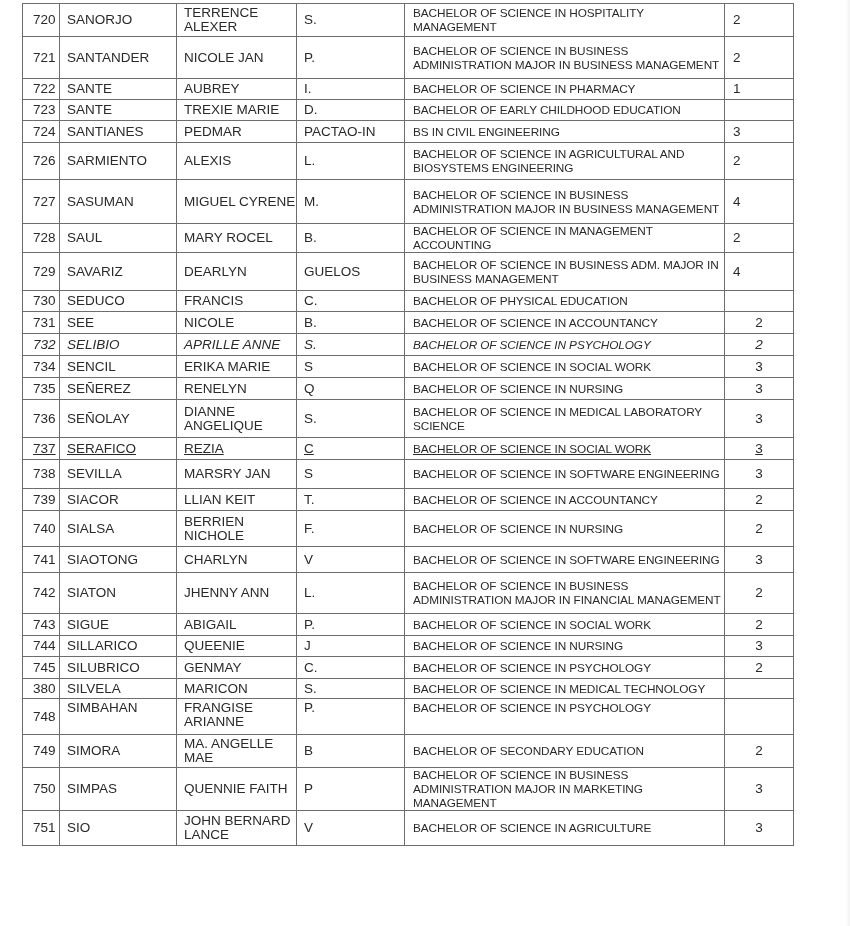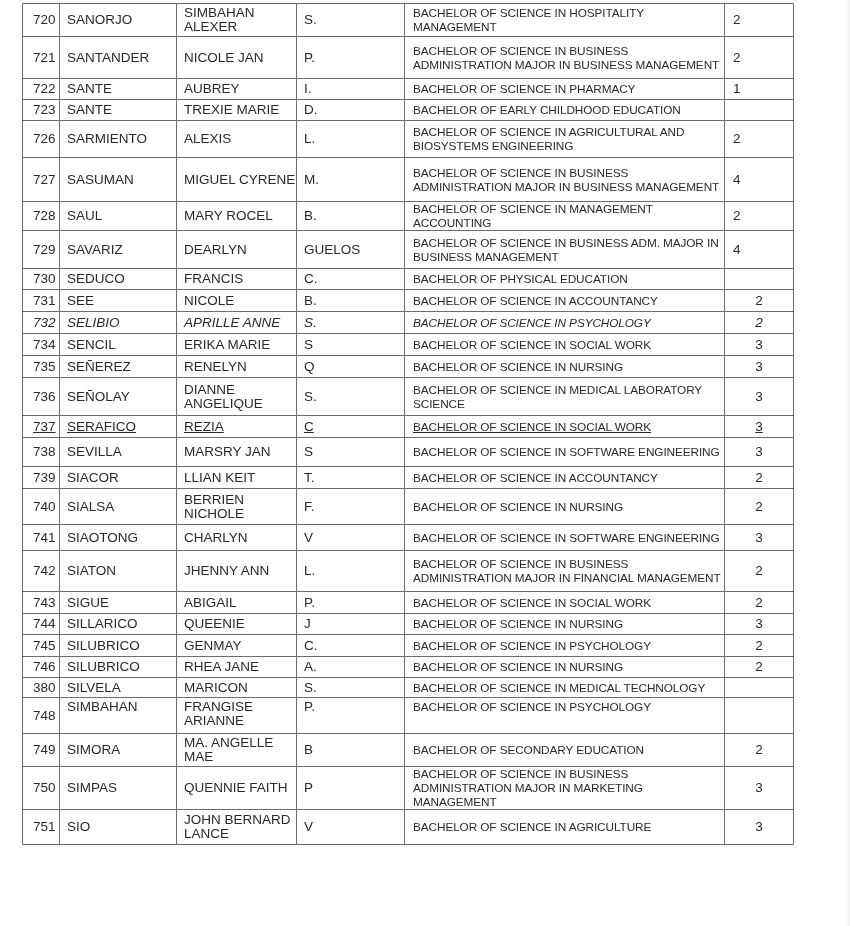--- a/index.html
+++ b/index.html
@@ -23,21 +23,21 @@
       <col style="width:117px">
       <col style="width:120px">
       <col style="width:108px">
       <col style="width:320px">
       <col style="width:69px">
   </colgroup>
   <tbody id="sheet-body">
       <tr style="height: 33px;">
         <td class="num">720</td>
         <td class="lname">SANORJO</td>
-        <td class="fname">SIMBAHAN ALEXER</td>
+        <td class="fname">TERRENCE ALEXER</td>
         <td class="mname">S.</td>
         <td class="course">BACHELOR OF SCIENCE IN HOSPITALITY MANAGEMENT</td>
         <td class="year">2</td>
       </tr>
       <tr style="height: 42px;">
         <td class="num">721</td>
         <td class="lname">SANTANDER</td>
         <td class="fname">NICOLE JAN</td>
         <td class="mname">P.</td>
         <td class="course">BACHELOR OF SCIENCE IN BUSINESS ADMINISTRATION MAJOR IN BUSINESS MANAGEMENT</td>
@@ -51,20 +51,28 @@
         <td class="course">BACHELOR OF SCIENCE IN PHARMACY</td>
         <td class="year">1</td>
       </tr>
       <tr style="height: 21px;">
         <td class="num">723</td>
         <td class="lname">SANTE</td>
         <td class="fname">TREXIE MARIE</td>
         <td class="mname">D.</td>
         <td class="course">BACHELOR OF EARLY CHILDHOOD EDUCATION</td>
         <td class="year"></td>
+      </tr>
+      <tr style="height: 22px;">
+        <td class="num">724</td>
+        <td class="lname">SANTIANES</td>
+        <td class="fname">PEDMAR</td>
+        <td class="mname">PACTAO-IN</td>
+        <td class="course">BS IN CIVIL ENGINEERING</td>
+        <td class="year">3</td>
       </tr>
       <tr style="height: 37px;">
         <td class="num">726</td>
         <td class="lname">SARMIENTO</td>
         <td class="fname">ALEXIS</td>
         <td class="mname">L.</td>
         <td class="course">BACHELOR OF SCIENCE IN AGRICULTURAL AND BIOSYSTEMS ENGINEERING</td>
         <td class="year">2</td>
       </tr>
       <tr style="height: 44px; margin-top: 31px;">
@@ -204,28 +212,20 @@
         <td class="year center">3</td>
       </tr>
       <tr style="height: 22px;">
         <td class="num">745</td>
         <td class="lname">SILUBRICO</td>
         <td class="fname">GENMAY</td>
         <td class="mname">C.</td>
         <td class="course">BACHELOR OF SCIENCE IN PSYCHOLOGY</td>
         <td class="year center">2</td>
       </tr>
-      <tr style="height: 21px;">
-        <td class="num">746</td>
-        <td class="lname">SILUBRICO</td>
-        <td class="fname">RHEA JANE</td>
-        <td class="mname">A.</td>
-        <td class="course">BACHELOR OF SCIENCE IN NURSING</td>
-        <td class="year center">2</td>
-      </tr>
       <tr style="height: 20px;">
         <td class="num">380</td>
         <td class="lname">SILVELA</td>
         <td class="fname">MARICON</td>
         <td class="mname">S.</td>
         <td class="course">BACHELOR OF SCIENCE IN MEDICAL TECHNOLOGY</td>
         <td class="year center"></td>
       </tr>
       <tr style="height: 36px;">
         <td class="num">748</td>

